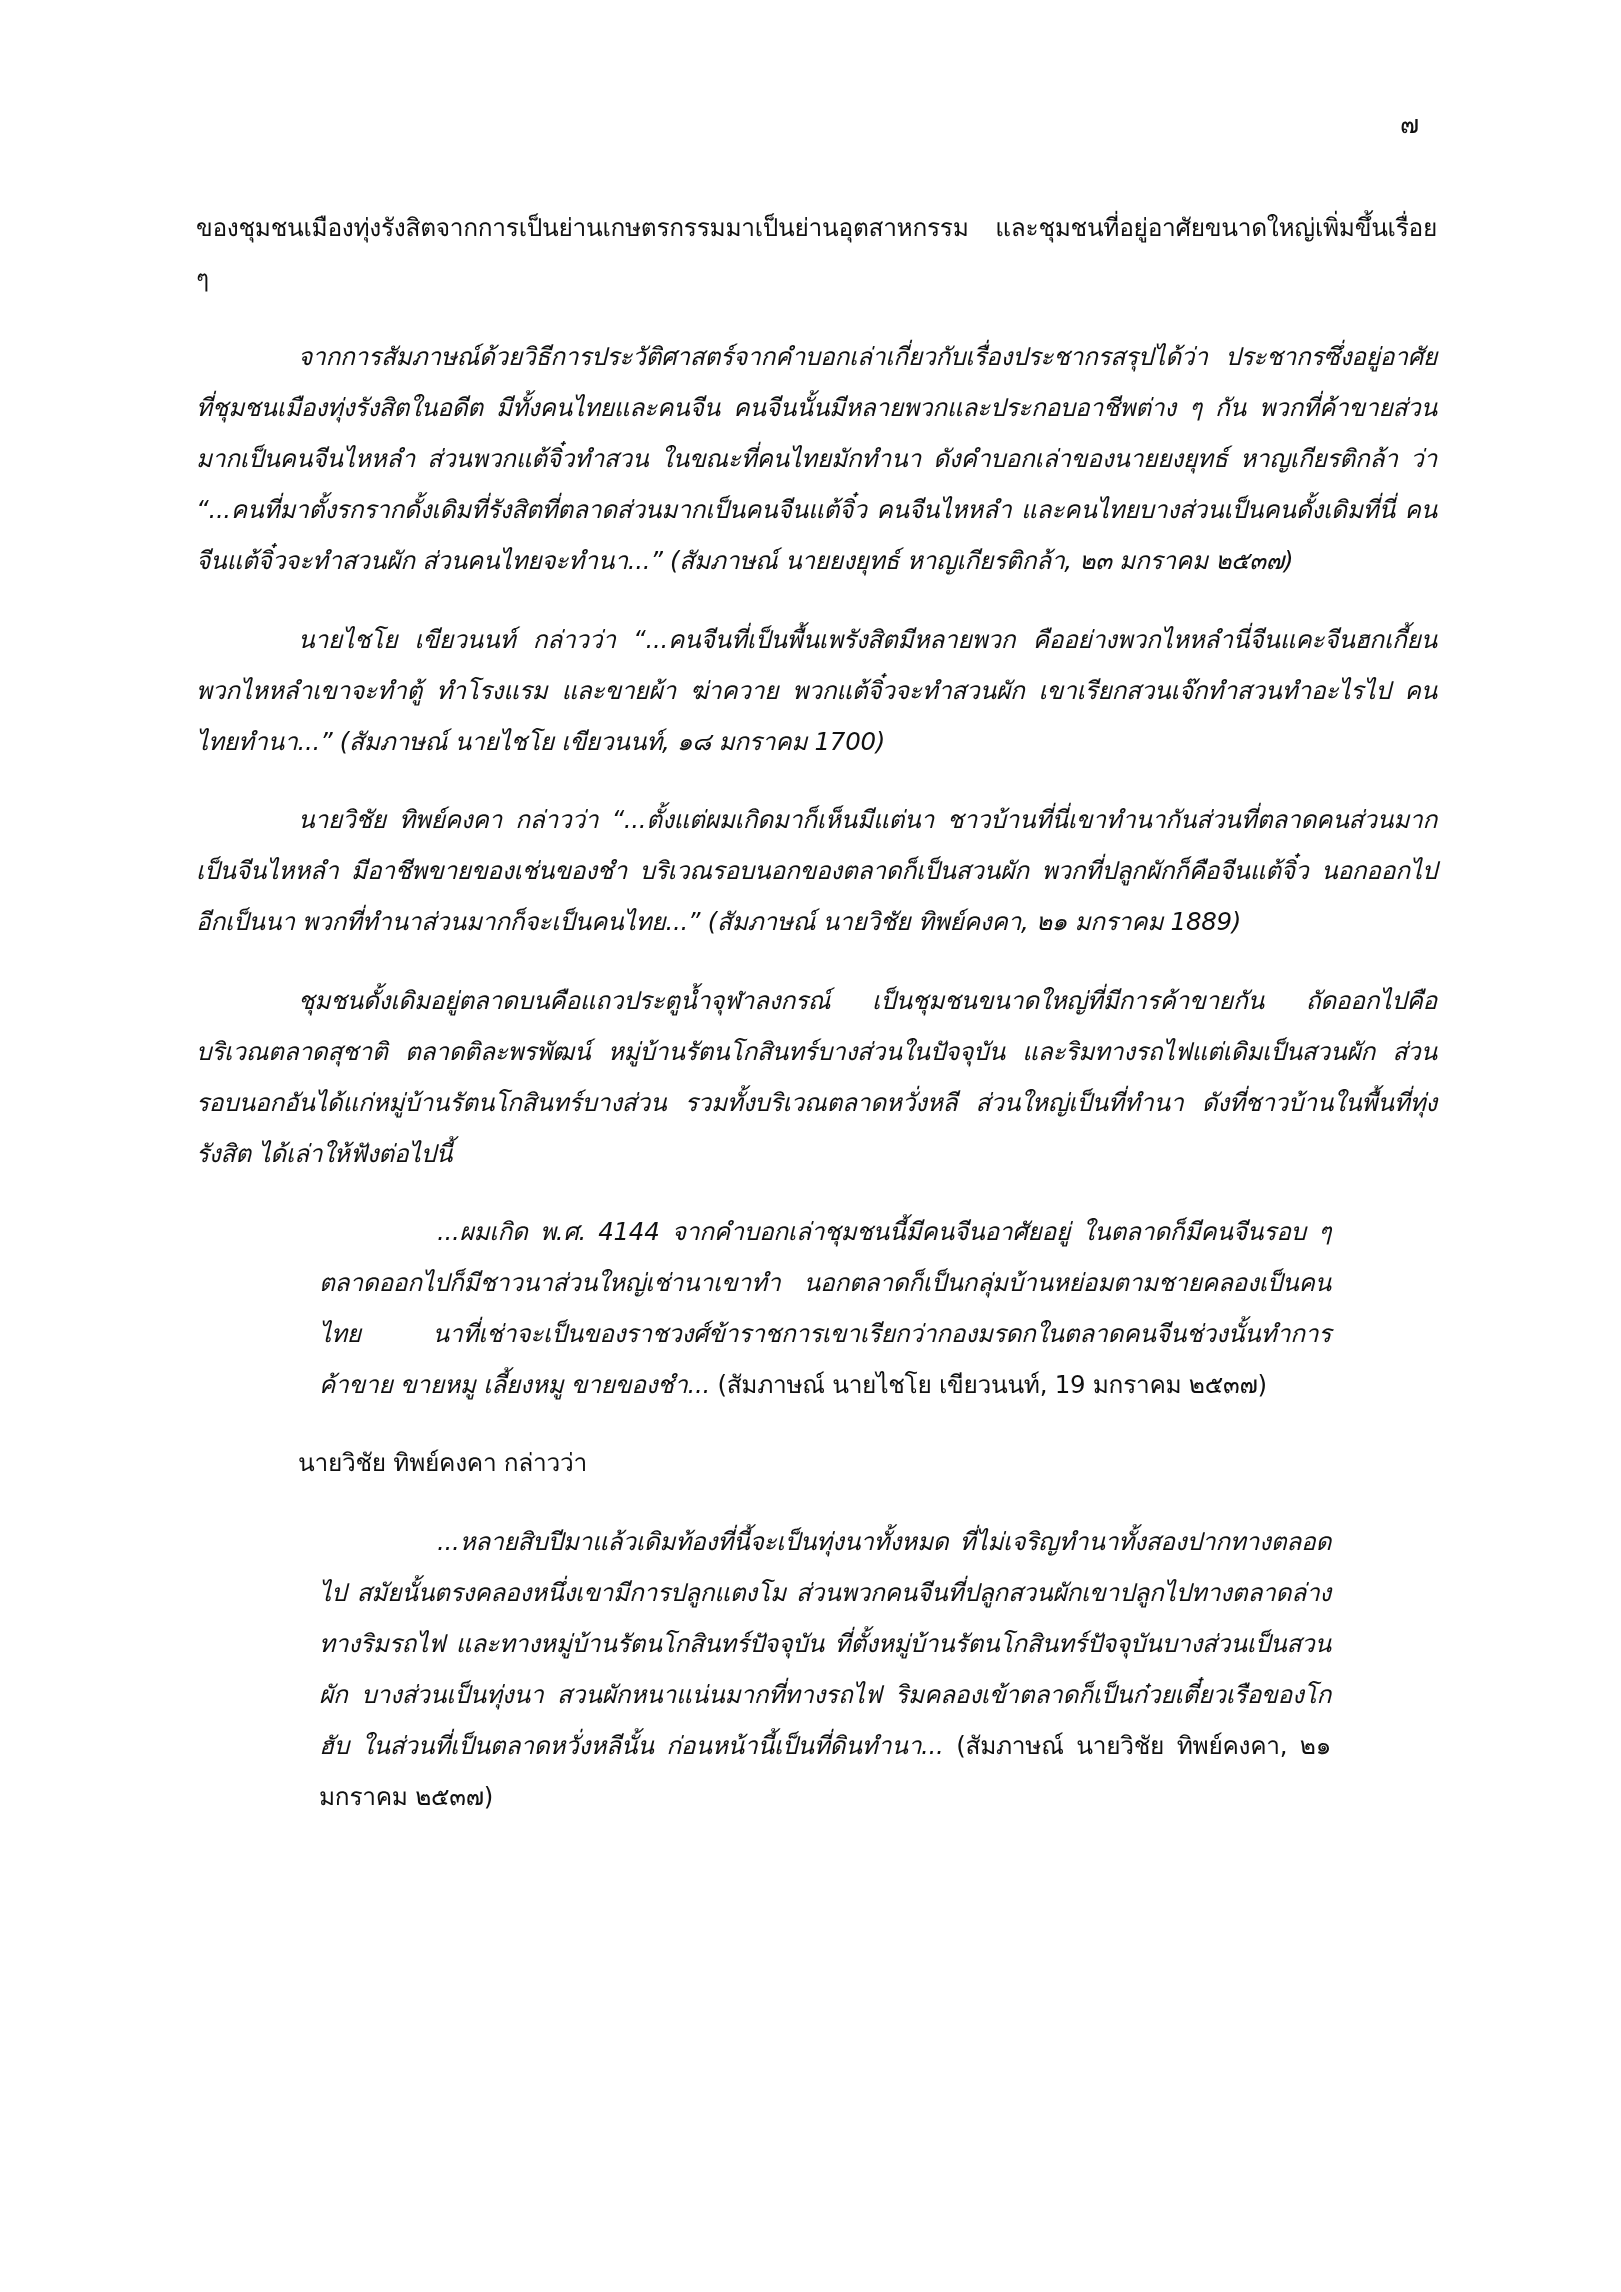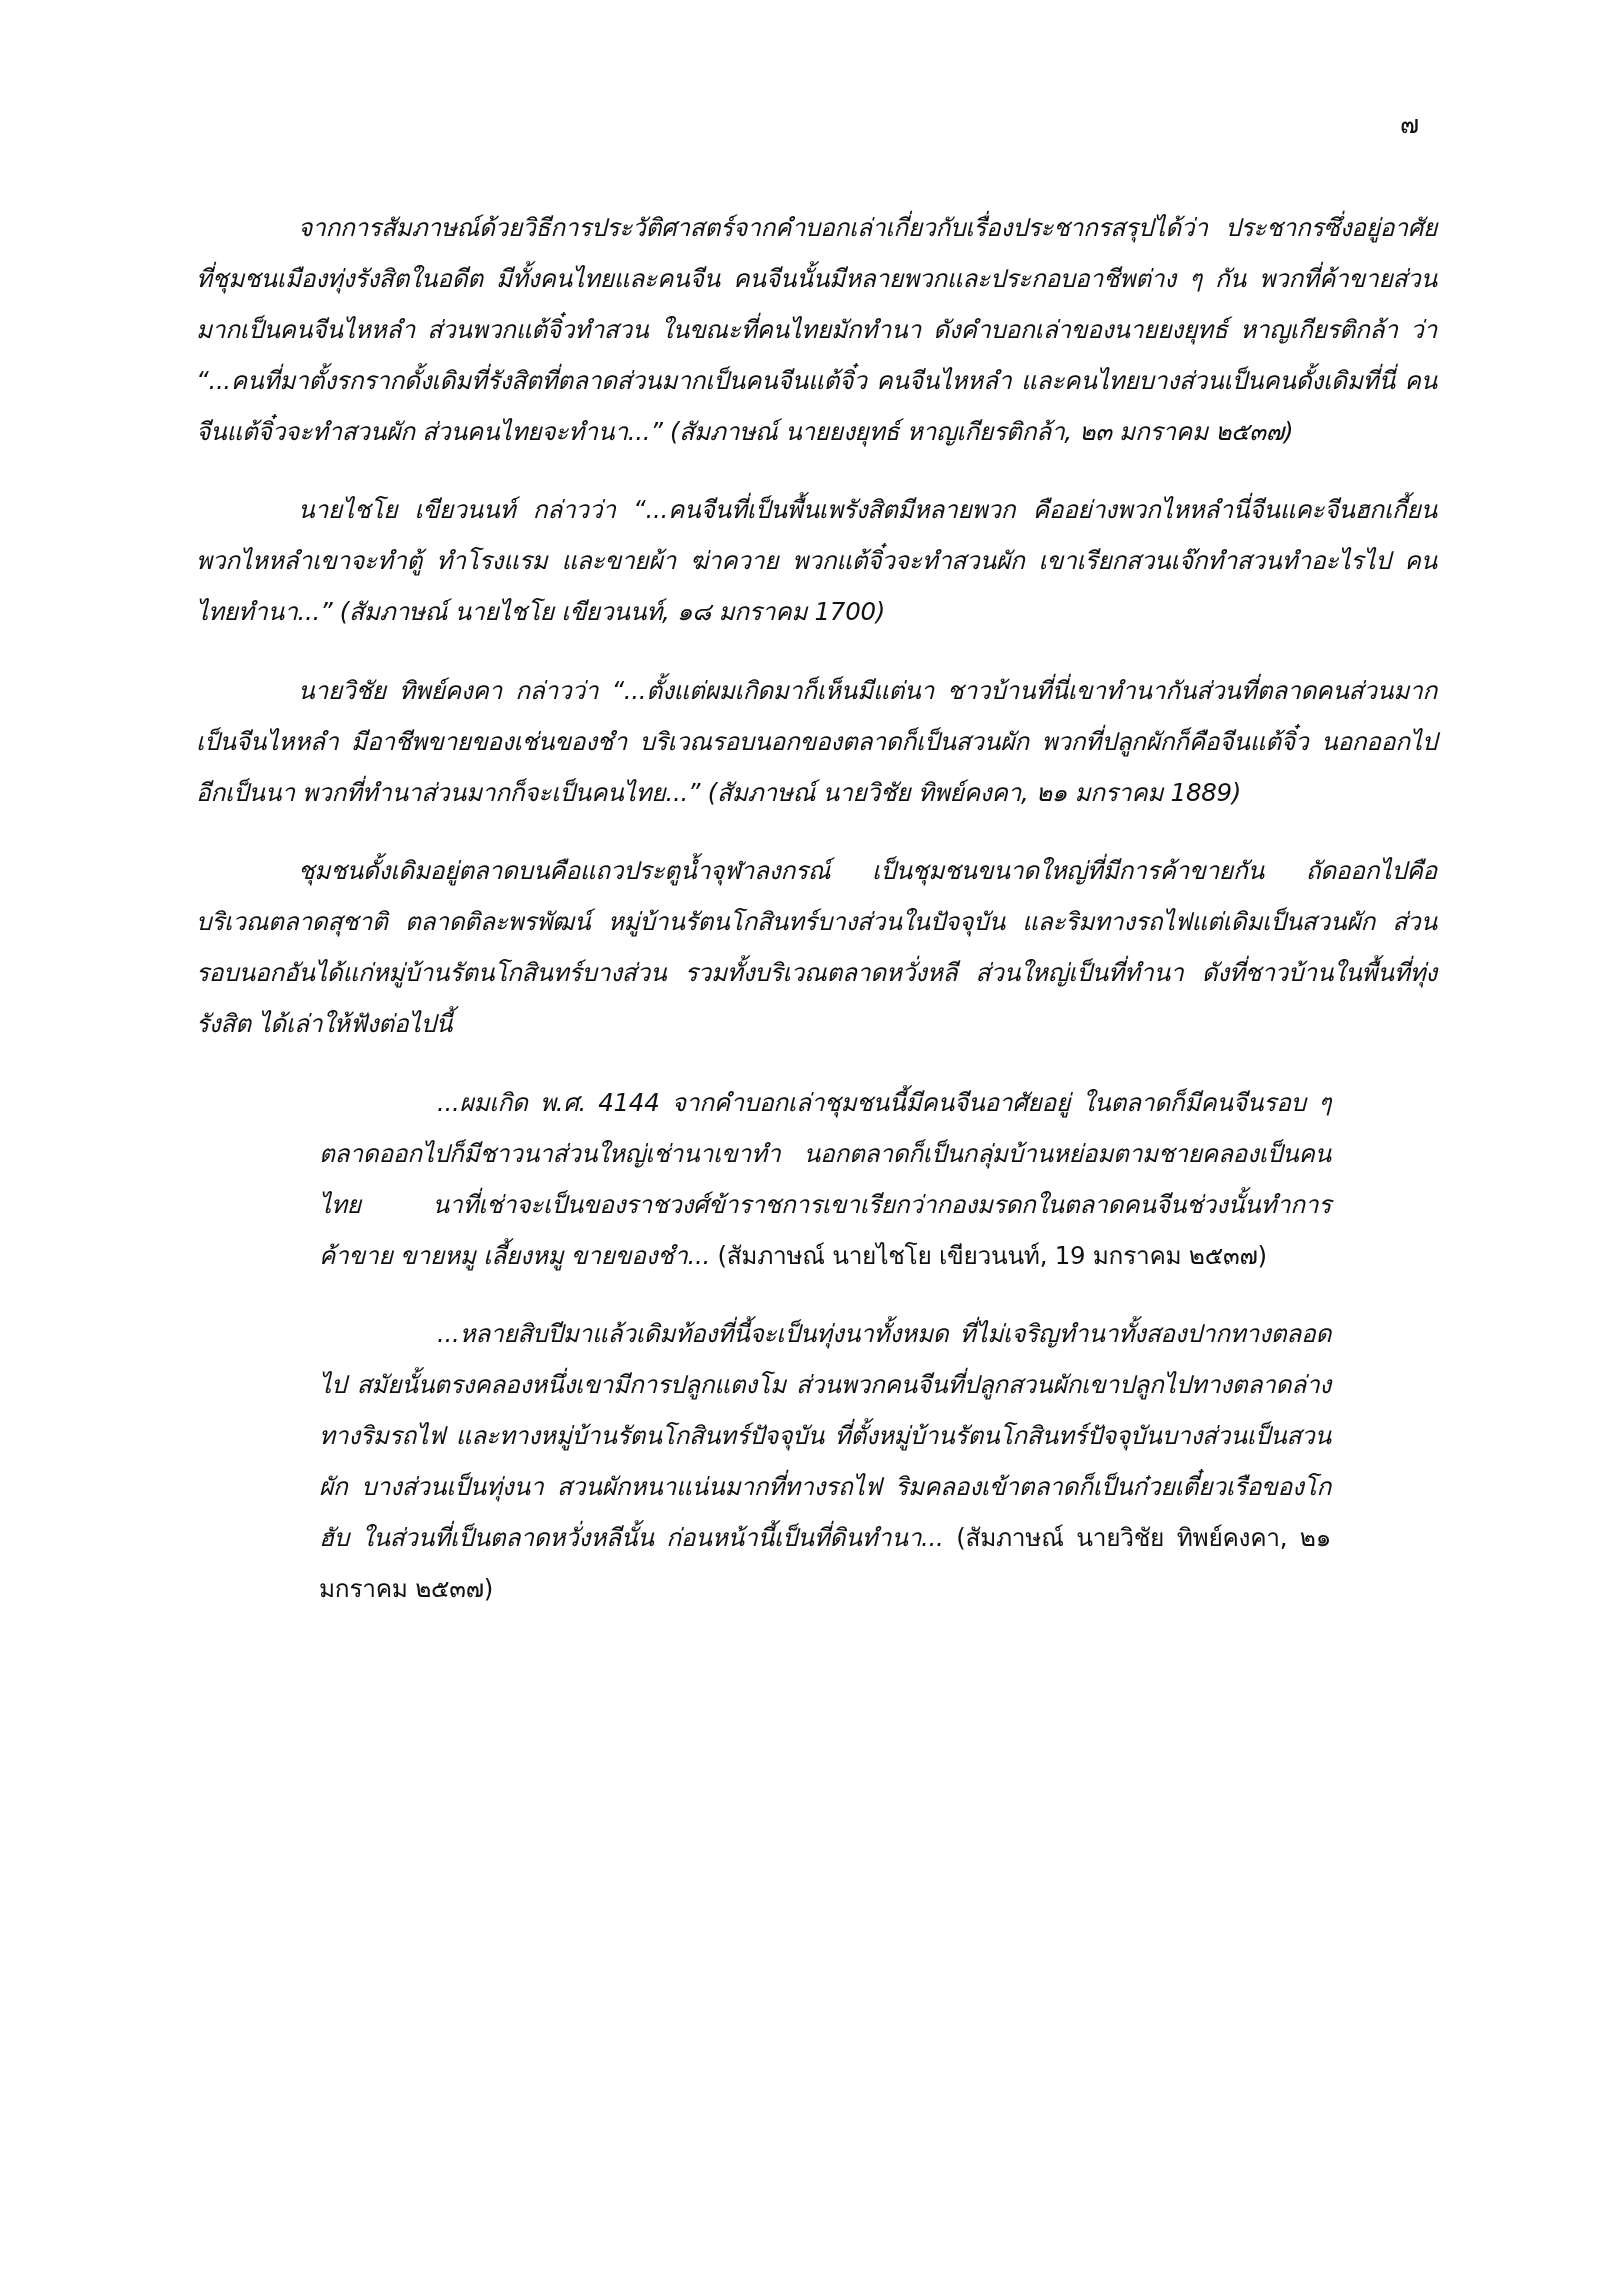--- a/index.html
+++ b/index.html
@@ -61,28 +61,30 @@
     .quote .cite {
       font-style: normal;
     }
   </style>
 </head>
 <body>
 
 <div class="page-number">๗</div>
 
 <div class="content">
+  <p class="para">ของชุมชนเมืองทุ่งรังสิตจากการเป็นย่านเกษตรกรรมมาเป็นย่านอุตสาหกรรม และชุมชนที่อยู่อาศัยขนาดใหญ่เพิ่มขึ้นเรื่อย ๆ</p>
   <p class="para indent">จากการสัมภาษณ์ด้วยวิธีการประวัติศาสตร์จากคำบอกเล่าเกี่ยวกับเรื่องประชากรสรุปได้ว่า ประชากรซึ่งอยู่อาศัยที่ชุมชนเมืองทุ่งรังสิตในอดีต มีทั้งคนไทยและคนจีน คนจีนนั้นมีหลายพวกและประกอบอาชีพต่าง ๆ กัน พวกที่ค้าขายส่วนมากเป็นคนจีนไหหลำ ส่วนพวกแต้จิ๋วทำสวน ในขณะที่คนไทยมักทำนา ดังคำบอกเล่าของนายยงยุทธ์ หาญเกียรติกล้า ว่า “...คนที่มาตั้งรกรากดั้งเดิมที่รังสิตที่ตลาดส่วนมากเป็นคนจีนแต้จิ๋ว คนจีนไหหลำ และคนไทยบางส่วนเป็นคนดั้งเดิมที่นี่ คนจีนแต้จิ๋วจะทำสวนผัก ส่วนคนไทยจะทำนา...” (สัมภาษณ์ นายยงยุทธ์ หาญเกียรติกล้า, ๒๓ มกราคม ๒๕๓๗)</p>
   <p class="para indent">นายไชโย เขียวนนท์ กล่าวว่า “...คนจีนที่เป็นพื้นเพรังสิตมีหลายพวก คืออย่างพวกไหหลำนี่จีนแคะจีนฮกเกี้ยน พวกไหหลำเขาจะทำตู้ ทำโรงแรม และขายผ้า ฆ่าควาย พวกแต้จิ๋วจะทำสวนผัก เขาเรียกสวนเจ๊กทำสวนทำอะไรไป คนไทยทำนา...” (สัมภาษณ์ นายไชโย เขียวนนท์, ๑๘ มกราคม 1700)</p>
   <p class="para indent">นายวิชัย ทิพย์คงคา กล่าวว่า “...ตั้งแต่ผมเกิดมาก็เห็นมีแต่นา ชาวบ้านที่นี่เขาทำนากันส่วนที่ตลาดคนส่วนมากเป็นจีนไหหลำ มีอาชีพขายของเช่นของชำ บริเวณรอบนอกของตลาดก็เป็นสวนผัก พวกที่ปลูกผักก็คือจีนแต้จิ๋ว นอกออกไปอีกเป็นนา พวกที่ทำนาส่วนมากก็จะเป็นคนไทย...” (สัมภาษณ์ นายวิชัย ทิพย์คงคา, ๒๑ มกราคม 1889)</p>
   <p class="para indent">ชุมชนดั้งเดิมอยู่ตลาดบนคือแถวประตูน้ำจุฬาลงกรณ์ เป็นชุมชนขนาดใหญ่ที่มีการค้าขายกัน ถัดออกไปคือบริเวณตลาดสุชาติ ตลาดติละพรพัฒน์ หมู่บ้านรัตนโกสินทร์บางส่วนในปัจจุบัน และริมทางรถไฟแต่เดิมเป็นสวนผัก ส่วนรอบนอกอันได้แก่หมู่บ้านรัตนโกสินทร์บางส่วน รวมทั้งบริเวณตลาดหวั่งหลี ส่วนใหญ่เป็นที่ทำนา ดังที่ชาวบ้านในพื้นที่ทุ่งรังสิต ได้เล่าให้ฟังต่อไปนี้</p>
 
   <div class="quote">
     <span>...ผมเกิด พ.ศ. 4144 จากคำบอกเล่าชุมชนนี้มีคนจีนอาศัยอยู่ ในตลาดก็มีคนจีนรอบ ๆ ตลาดออกไปก็มีชาวนาส่วนใหญ่เช่านาเขาทำ นอกตลาดก็เป็นกลุ่มบ้านหย่อมตามชายคลองเป็นคนไทย นาที่เช่าจะเป็นของราชวงศ์ข้าราชการเขาเรียกว่ากองมรดกในตลาดคนจีนช่วงนั้นทำการค้าขาย ขายหมู เลี้ยงหมู ขายของชำ...</span>
     <span class="cite">(สัมภาษณ์ นายไชโย เขียวนนท์, 19 มกราคม ๒๕๓๗)</span>
   </div>
 
+  <div class="speaker">นายวิชัย ทิพย์คงคา กล่าวว่า</div>
   <div class="quote">
     <span>...หลายสิบปีมาแล้วเดิมท้องที่นี้จะเป็นทุ่งนาทั้งหมด ที่ไม่เจริญทำนาทั้งสองปากทางตลอดไป สมัยนั้นตรงคลองหนึ่งเขามีการปลูกแตงโม ส่วนพวกคนจีนที่ปลูกสวนผักเขาปลูกไปทางตลาดล่าง ทางริมรถไฟ และทางหมู่บ้านรัตนโกสินทร์ปัจจุบัน ที่ตั้งหมู่บ้านรัตนโกสินทร์ปัจจุบันบางส่วนเป็นสวนผัก บางส่วนเป็นทุ่งนา สวนผักหนาแน่นมากที่ทางรถไฟ ริมคลองเข้าตลาดก็เป็นก๋วยเตี๋ยวเรือของโกฮับ ในส่วนที่เป็นตลาดหวั่งหลีนั้น ก่อนหน้านี้เป็นที่ดินทำนา...</span>
     <span class="cite">(สัมภาษณ์ นายวิชัย ทิพย์คงคา, ๒๑ มกราคม ๒๕๓๗)</span>
   </div>
 </div>
 
 
 </body></html>

